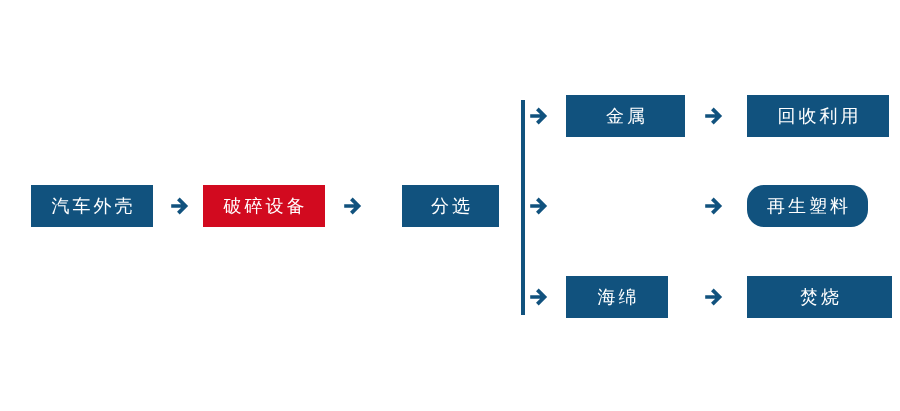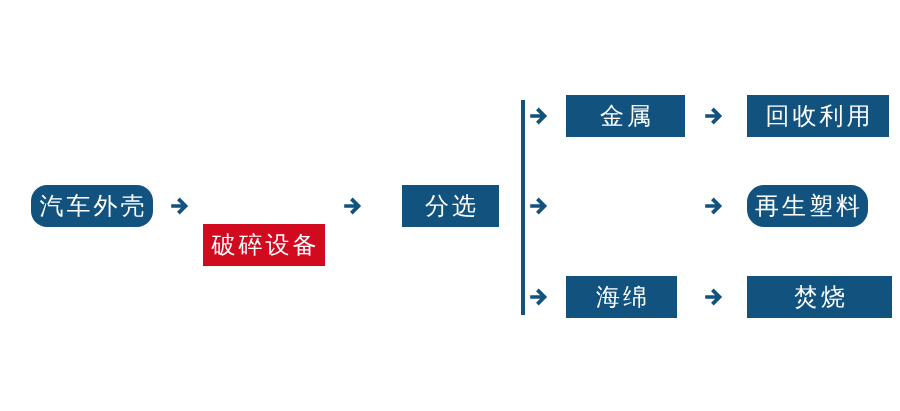--- a/index.html
+++ b/index.html
@@ -20,21 +20,21 @@
     background: var(--bg);
     overflow: hidden;
   }
   .node {
     position: absolute;
     height: 42px;
     display: flex;
     align-items: center;
     justify-content: center;
     color: var(--text-on-node);
-    font-size: 24px;
+    font-size: 18px;
     letter-spacing: 3px;
     text-indent: 3px; 
     white-space: nowrap;
   }
   .node.blue { background: var(--blue); }
   .node.red  { background: var(--red); }
 
   .arrow {
     position: absolute;
     width: 28px;
@@ -54,31 +54,31 @@
     width: 4px;
     height: 215px;
     background: var(--blue);
   }
 </style>
 </head>
 <body>
 
 <div class="canvas">
 
-  <div class="node blue" style="left:31px; top:185px; width:122px;border-radius:16px;">
+  <div class="node blue" style="left:31px; top:185px; width:122px;">
     <span>汽车外壳</span>
   </div>
 
   <span class="arrow" style="left:166px; top:195px;">
     <svg viewBox="0 0 20 20">
         <path d="M2 10 L14 10 M8.5 3.5 L15 10 L8.5 16.5"></path>
       </svg>
   </span>
 
-  <div class="node red" style="left:203px; top:185px; width:122px;margin-top:39px;">
+  <div class="node red" style="left:203px; top:185px; width:122px;">
     <span>破碎设备</span>
   </div>
 
   <span class="arrow" style="left:339px; top:195px;">
     <svg viewBox="0 0 20 20">
         <path d="M2 10 L14 10 M8.5 3.5 L15 10 L8.5 16.5"></path>
       </svg>
   </span>
 
   <div class="node blue" style="left:402px; top:185px; width:97px;align-items:center;">
@@ -116,21 +116,21 @@
   </span>
   <div class="node blue" style="left:747px; top:185px; width:121px;border-radius:17px;">
     <span>再生塑料</span>
   </div>
 
   <span class="arrow" style="left:525px; top:286px;">
     <svg viewBox="0 0 20 20">
         <path d="M2 10 L14 10 M8.5 3.5 L15 10 L8.5 16.5"></path>
       </svg>
   </span>
-  <div class="node blue" style="left:566px; top:276px; width:111px;">
+  <div class="node blue" style="left:566px; top:276px; width:102px;">
     <span>海绵</span>
   </div>
   <span class="arrow" style="left:700px; top:286px;">
     <svg viewBox="0 0 20 20">
         <path d="M2 10 L14 10 M8.5 3.5 L15 10 L8.5 16.5"></path>
       </svg>
   </span>
   <div class="node blue" style="left:747px; top:276px; width:145px;">
     <span>焚烧</span>
   </div>

